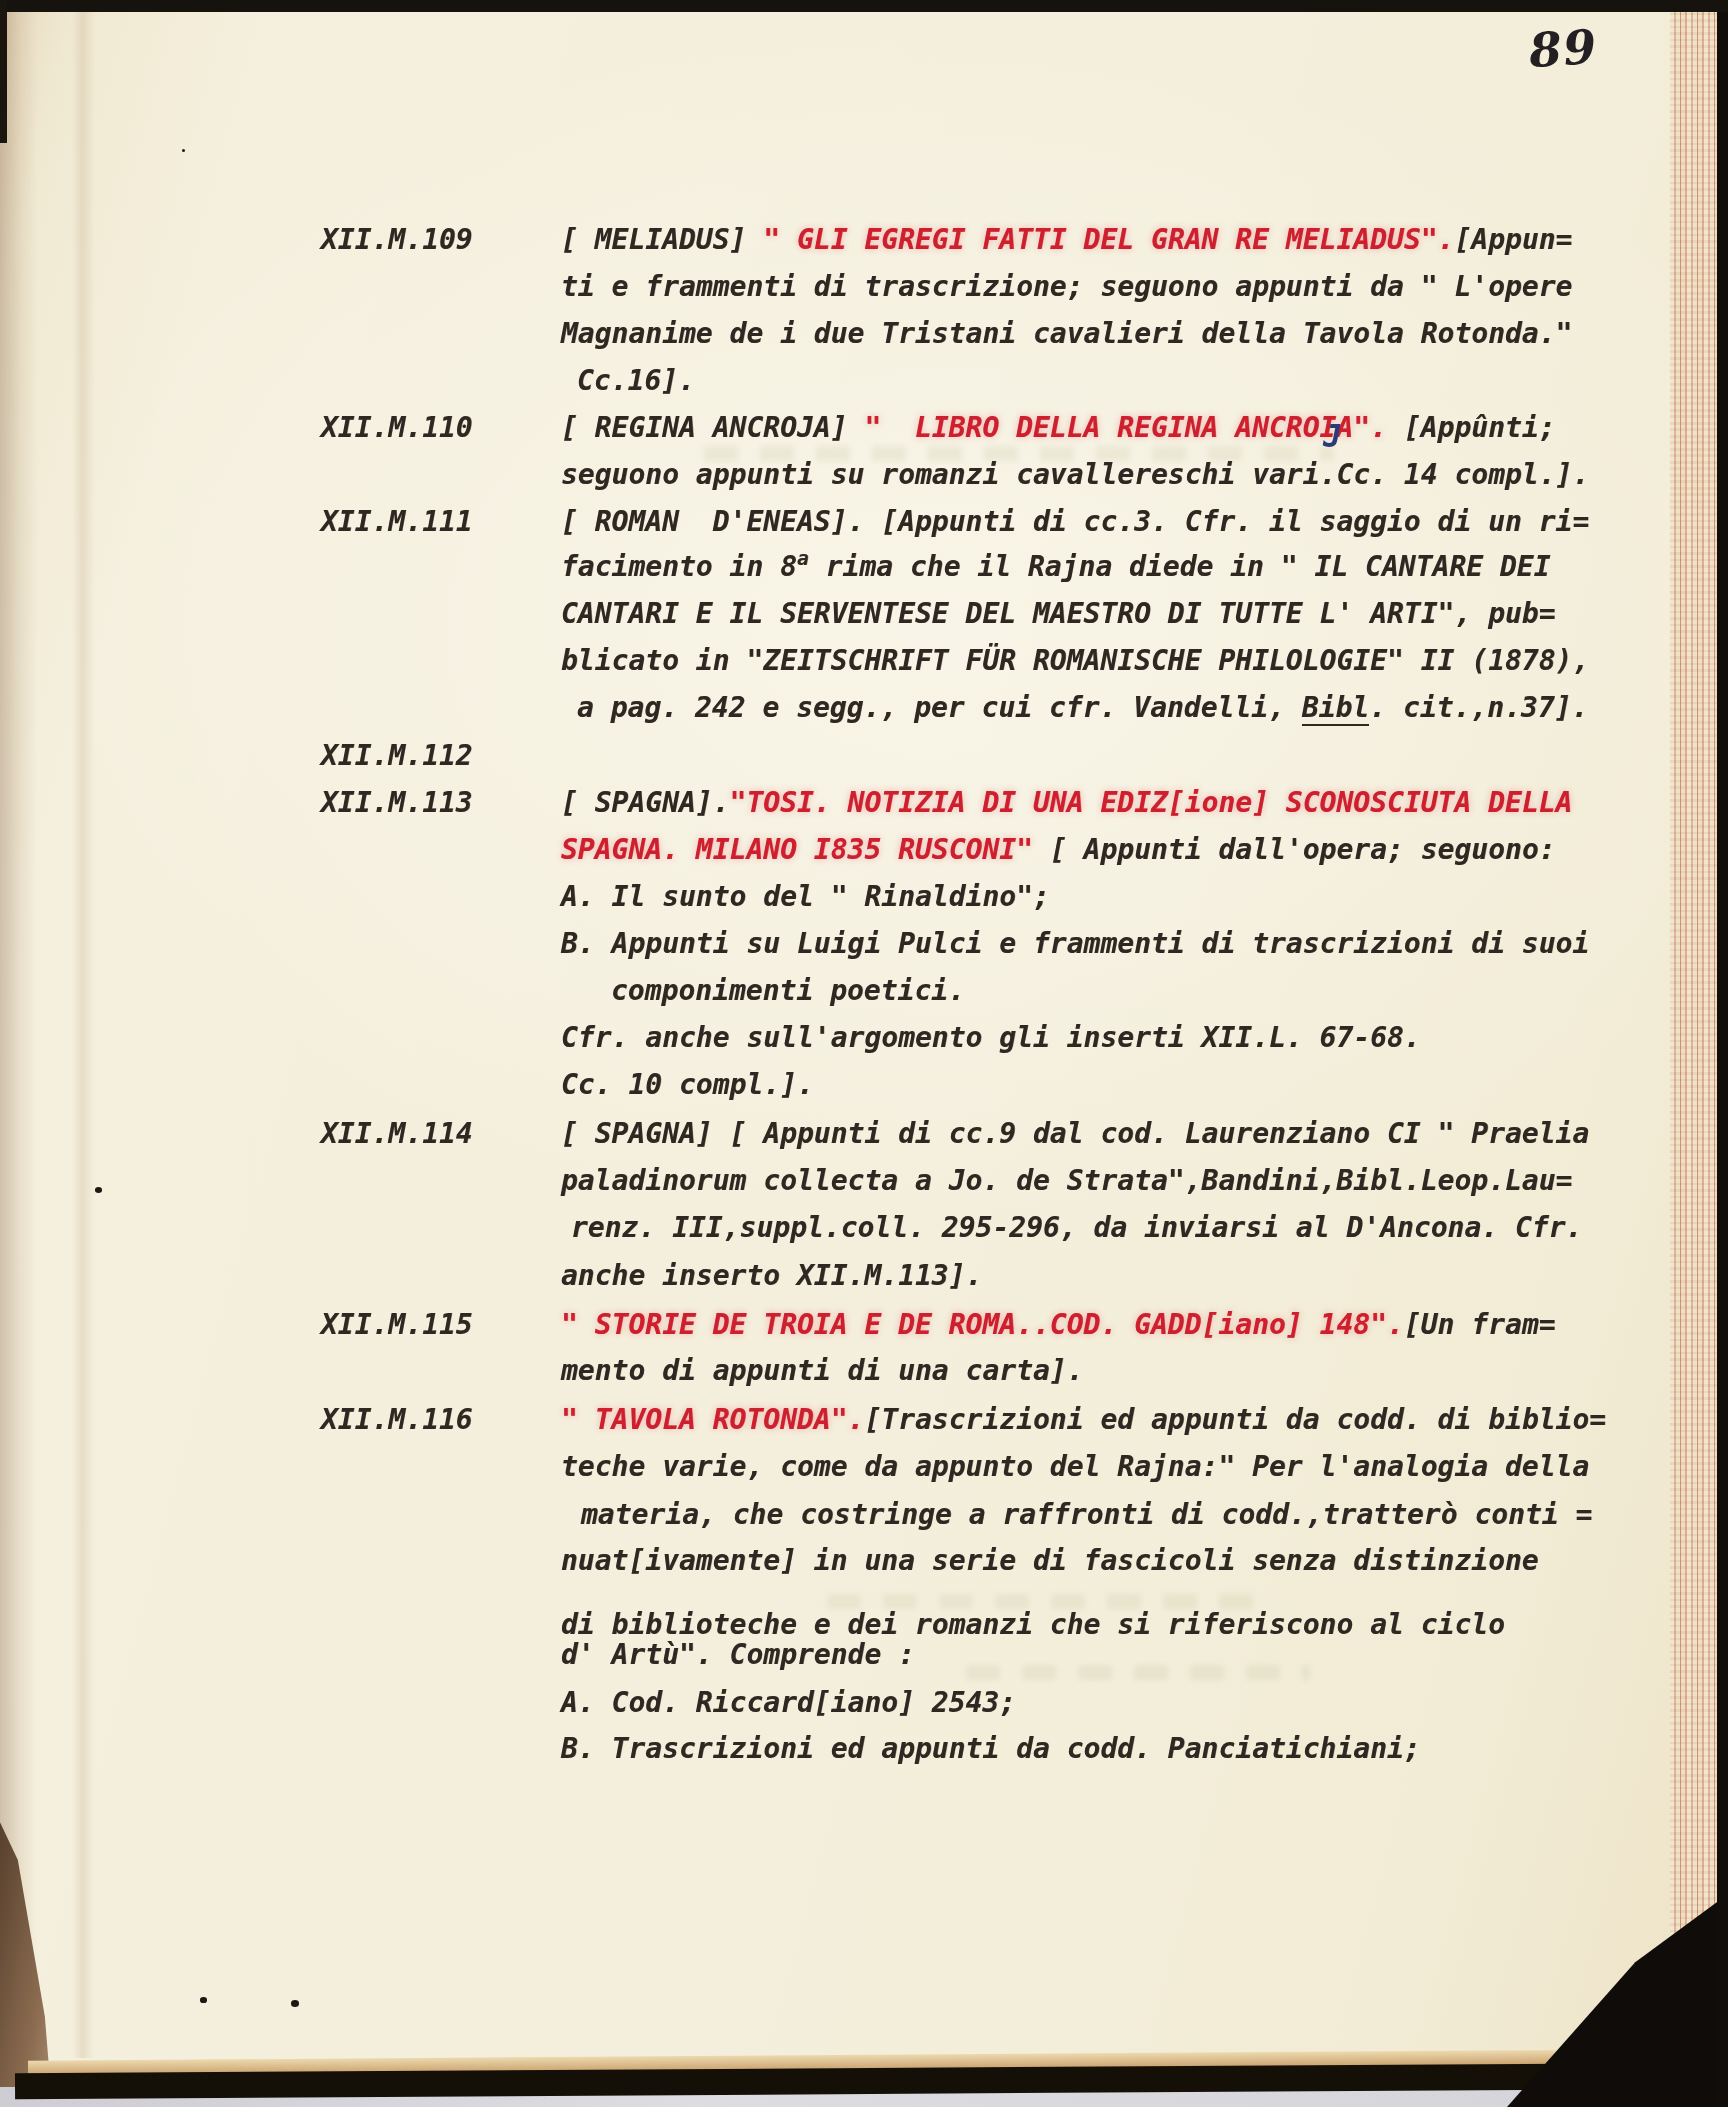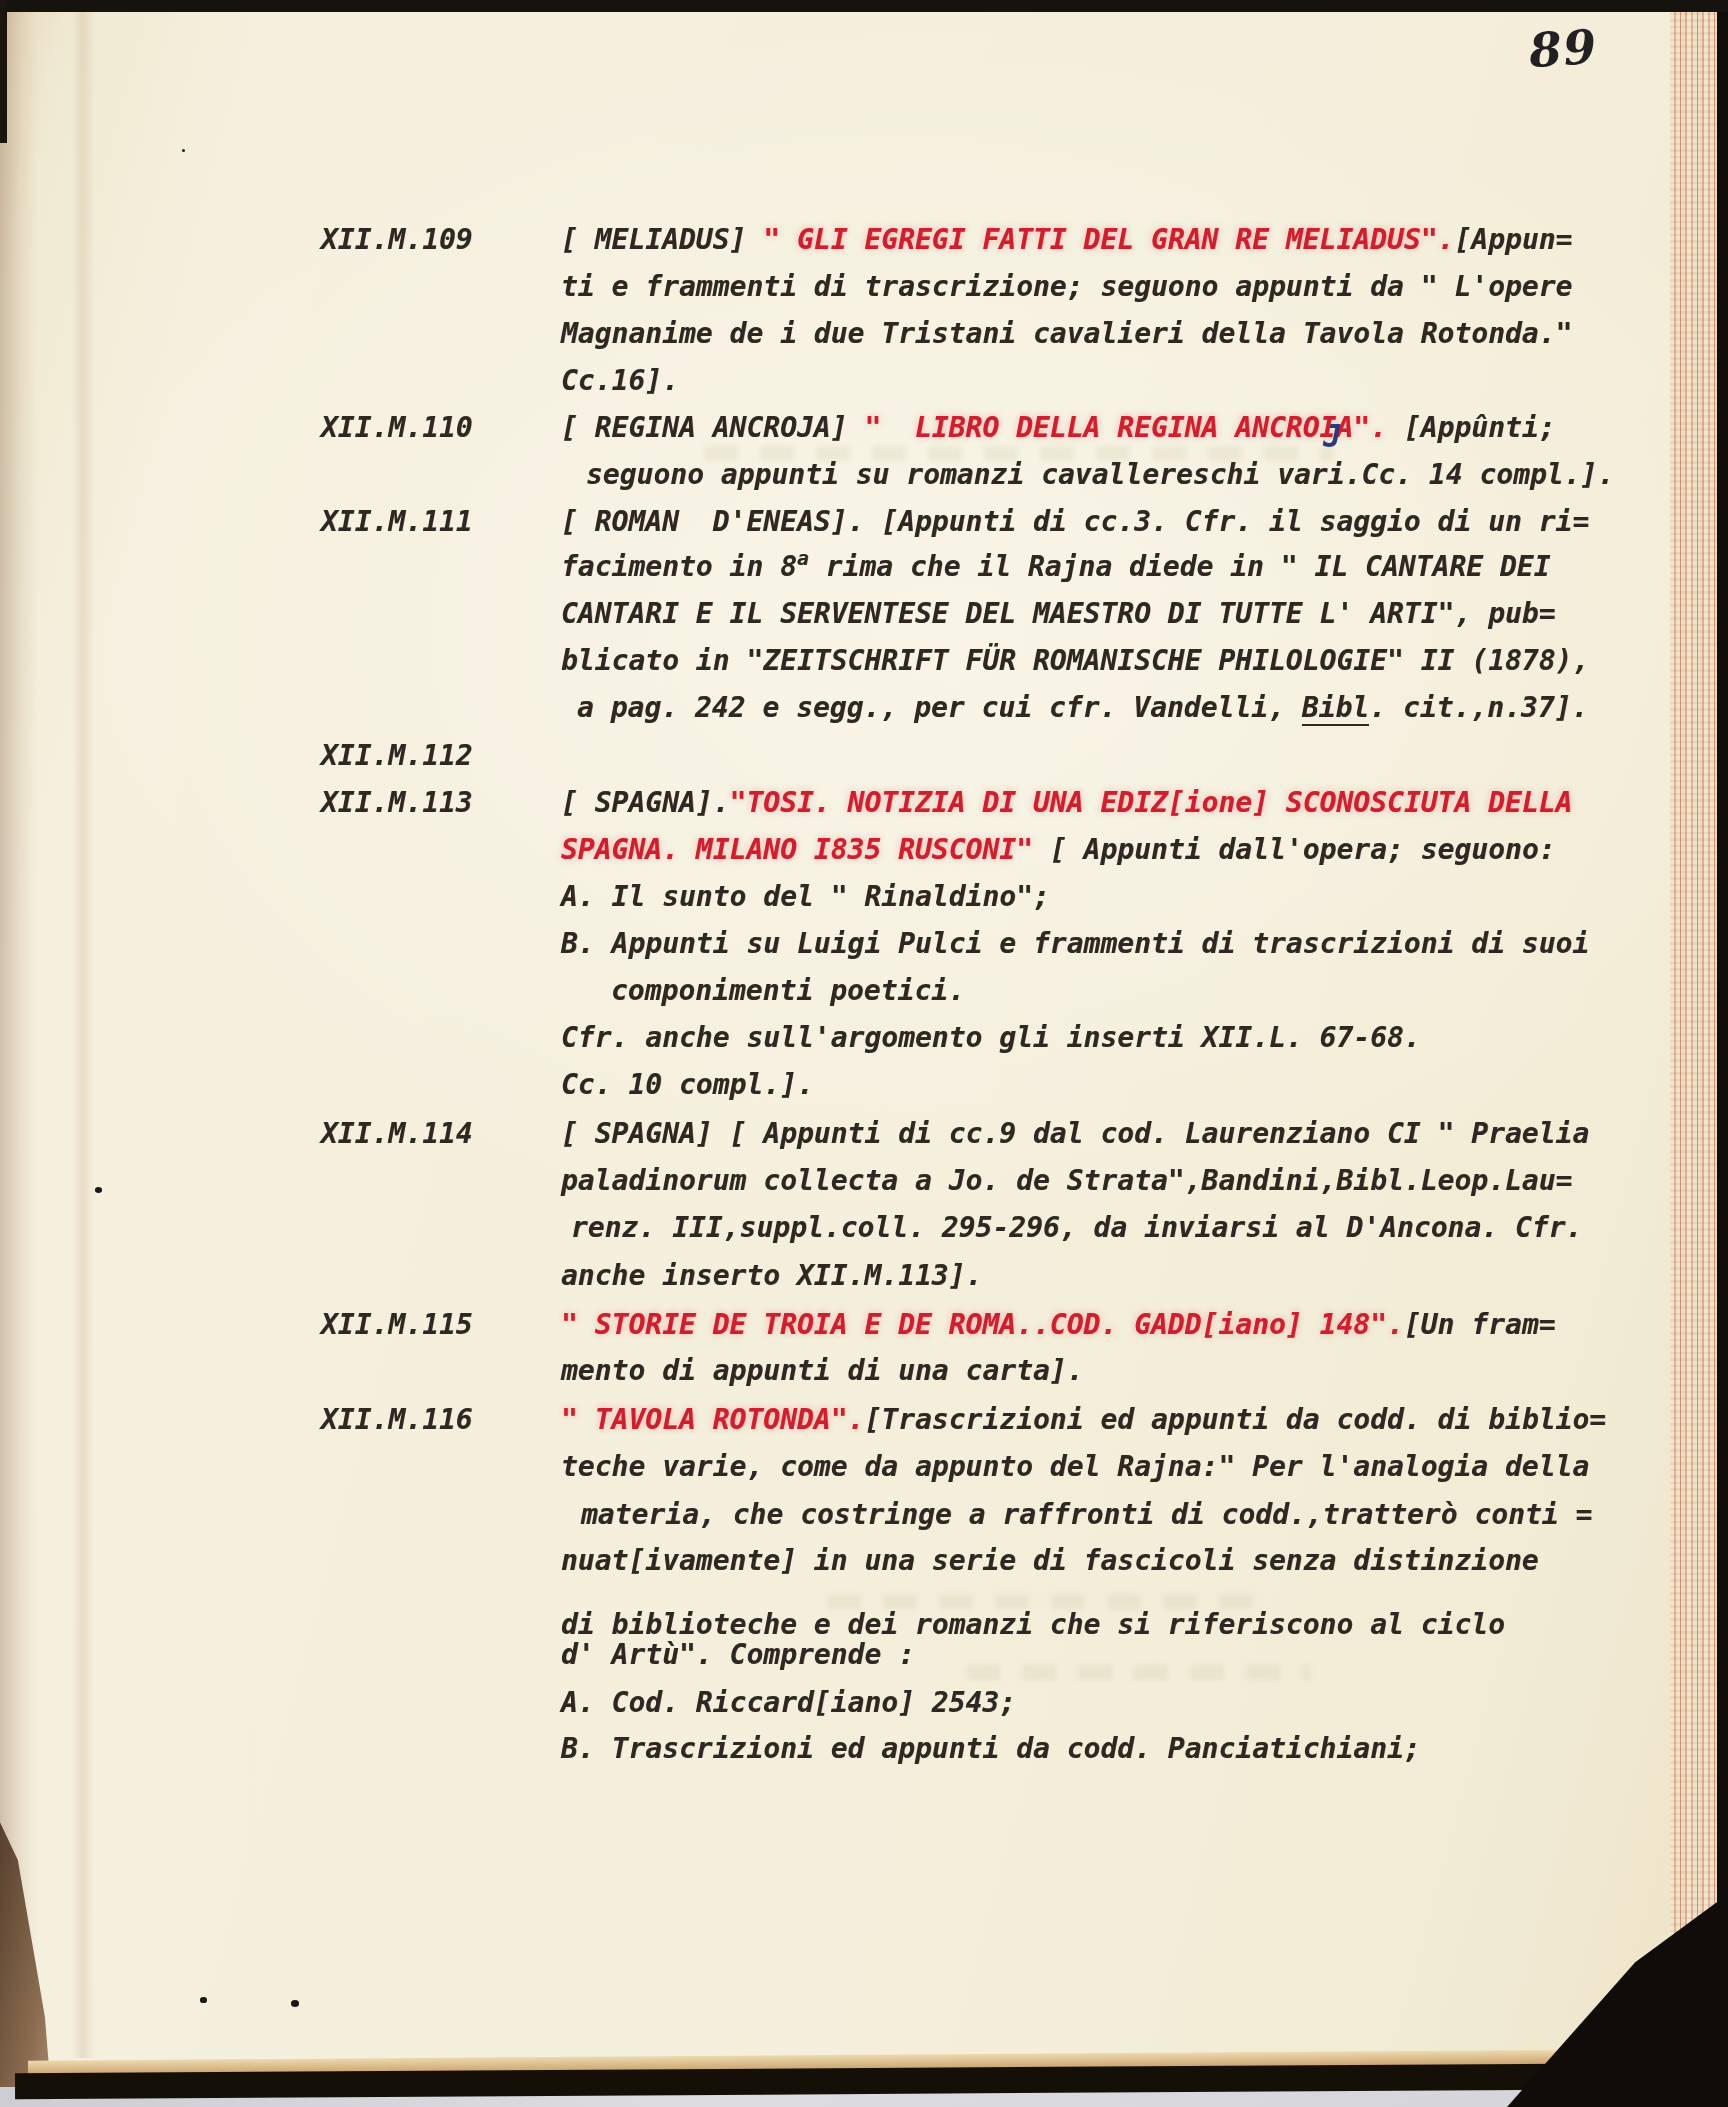--- a/index.html
+++ b/index.html
@@ -65,23 +65,23 @@
   <div class="ghost" style="top:446px;left:704px;width:630px;"></div>
   <div class="ghost" style="top:1594px;left:827px;width:426px;"></div>
   <div class="ghost" style="top:1665px;left:966px;width:344px;"></div>
 
   <div class="pageno">89</div>
 
   <div id="lines-layer">
       <div class="line" style="top: 223px;"><span class="entry-label seg-b">XII.M.109</span><span class="line-text" style="left: 561px;"><span class="seg-b">[ MELIADUS] </span><span class="seg-r">" GLI EGREGI FATTI DEL GRAN RE MELIADUS".</span><span class="seg-b">[Appun=</span></span></div>
       <div class="line" style="top: 270px;"><span class="line-text" style="left: 561px;"><span class="seg-b">ti e frammenti di trascrizione; seguono appunti da " L'opere</span></span></div>
       <div class="line" style="top: 317px;"><span class="line-text" style="left: 561px;"><span class="seg-b">Magnanime de i due Tristani cavalieri della Tavola Rotonda."</span></span></div>
-      <div class="line" style="top: 364px;"><span class="line-text" style="left: 561px;"><span class="seg-b">Cc.16].</span></span></div>
+      <div class="line" style="top: 364px; margin-left: 16px;"><span class="line-text" style="left: 561px;"><span class="seg-b">Cc.16].</span></span></div>
       <div class="line" style="top: 411px;"><span class="entry-label seg-b">XII.M.110</span><span class="line-text" style="left: 561px;"><span class="seg-b">[ REGINA ANCROJA] </span><span class="seg-r">"  LIBRO DELLA REGINA ANCRO</span><span class="seg-r ovl">I<span class="j">J</span></span><span class="seg-r">A". </span><span class="seg-b">[Appûnti;</span></span></div>
-      <div class="line" style="top: 458px; margin-left: 25px;"><span class="line-text" style="left: 561px;"><span class="seg-b">seguono appunti su romanzi cavallereschi vari.Cc. 14 compl.].</span></span></div>
+      <div class="line" style="top: 458px;"><span class="line-text" style="left: 561px;"><span class="seg-b">seguono appunti su romanzi cavallereschi vari.Cc. 14 compl.].</span></span></div>
       <div class="line" style="top: 505px;"><span class="entry-label seg-b">XII.M.111</span><span class="line-text" style="left: 561px;"><span class="seg-b">[ ROMAN  D'ENEAS]. [Appunti di cc.3. Cfr. il saggio di un ri=</span></span></div>
       <div class="line" style="top: 550px;"><span class="line-text" style="left: 561px;"><span class="seg-b">facimento in 8</span><span class="seg-b seg-sup">a</span><span class="seg-b"> rima che il Rajna diede in " IL CANTARE DEI</span></span></div>
       <div class="line" style="top: 597px;"><span class="line-text" style="left: 561px;"><span class="seg-b">CANTARI E IL SERVENTESE DEL MAESTRO DI TUTTE L' ARTI", pub=</span></span></div>
       <div class="line" style="top: 644px;"><span class="line-text" style="left: 561px;"><span class="seg-b">blicato in "ZEITSCHRIFT FÜR ROMANISCHE PHILOLOGIE" II (1878),</span></span></div>
       <div class="line" style="top: 691px;"><span class="line-text" style="left: 577px;"><span class="seg-b">a pag. 242 e segg., per cui cfr. Vandelli, </span><span class="seg-b seg-u">Bibl</span><span class="seg-b">. cit.,n.37].</span></span></div>
       <div class="line" style="top: 739px;"><span class="entry-label seg-b">XII.M.112</span></div>
       <div class="line" style="top: 786px;"><span class="entry-label seg-b">XII.M.113</span><span class="line-text" style="left: 561px;"><span class="seg-b">[ SPAGNA].</span><span class="seg-r">"TOSI. NOTIZIA DI UNA EDIZ[ione] SCONOSCIUTA DELLA</span></span></div>
       <div class="line" style="top: 833px;"><span class="line-text" style="left: 561px;"><span class="seg-r">SPAGNA. MILANO I835 RUSCONI" </span><span class="seg-b">[ Appunti dall'opera; seguono:</span></span></div>
       <div class="line" style="top: 880px;"><span class="line-text" style="left: 561px;"><span class="seg-b">A. Il sunto del " Rinaldino";</span></span></div>
       <div class="line" style="top: 927px;"><span class="line-text" style="left: 561px;"><span class="seg-b">B. Appunti su Luigi Pulci e frammenti di trascrizioni di suoi</span></span></div>

